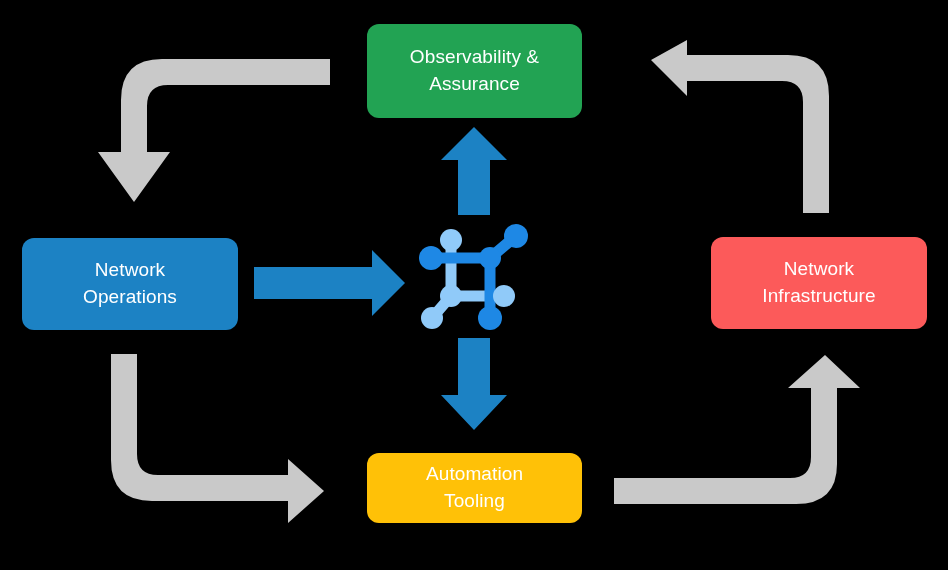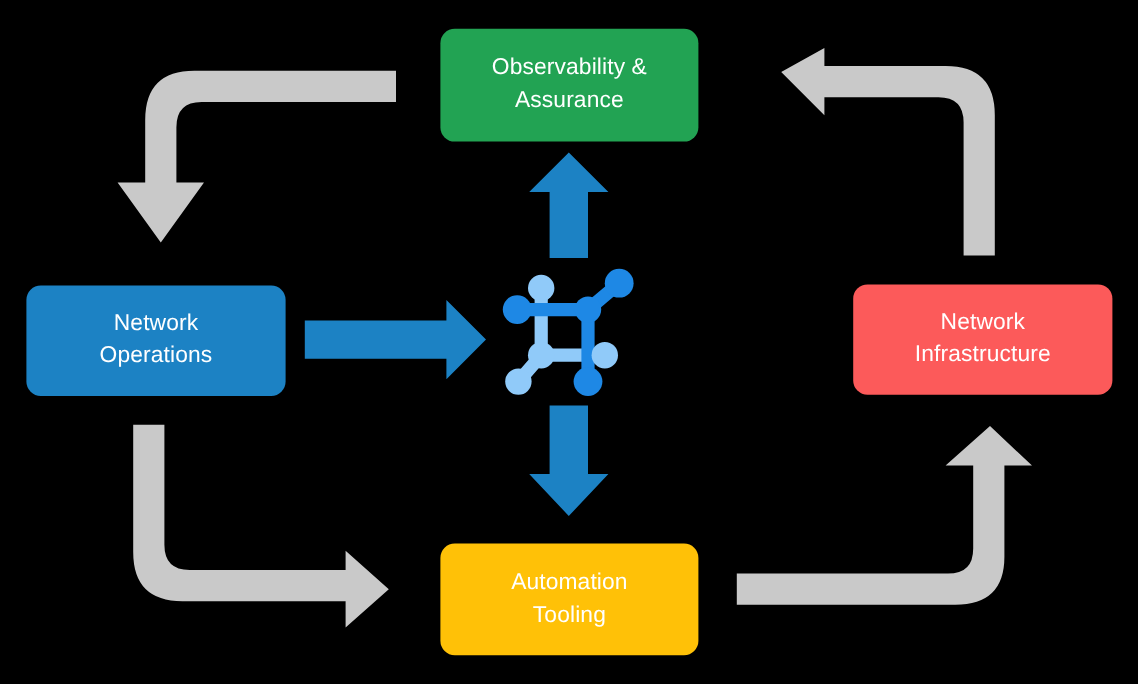--- a/index.html
+++ b/index.html
@@ -59,21 +59,21 @@
   #box-network-infrastructure {
     left: 711px;
     top: 237px;
     width: 216px;
     height: 92px;
   }
   #box-automation-tooling {
     left: 367px;
     top: 453px;
     width: 215px;
-    height: 93px;
+    height: 70px;
   }
   #center-icon {
     position: absolute;
     left: 418px;
     top: 218px;
     width: 118px;
     height: 118px;
     z-index: 4;
   }
 </style>

